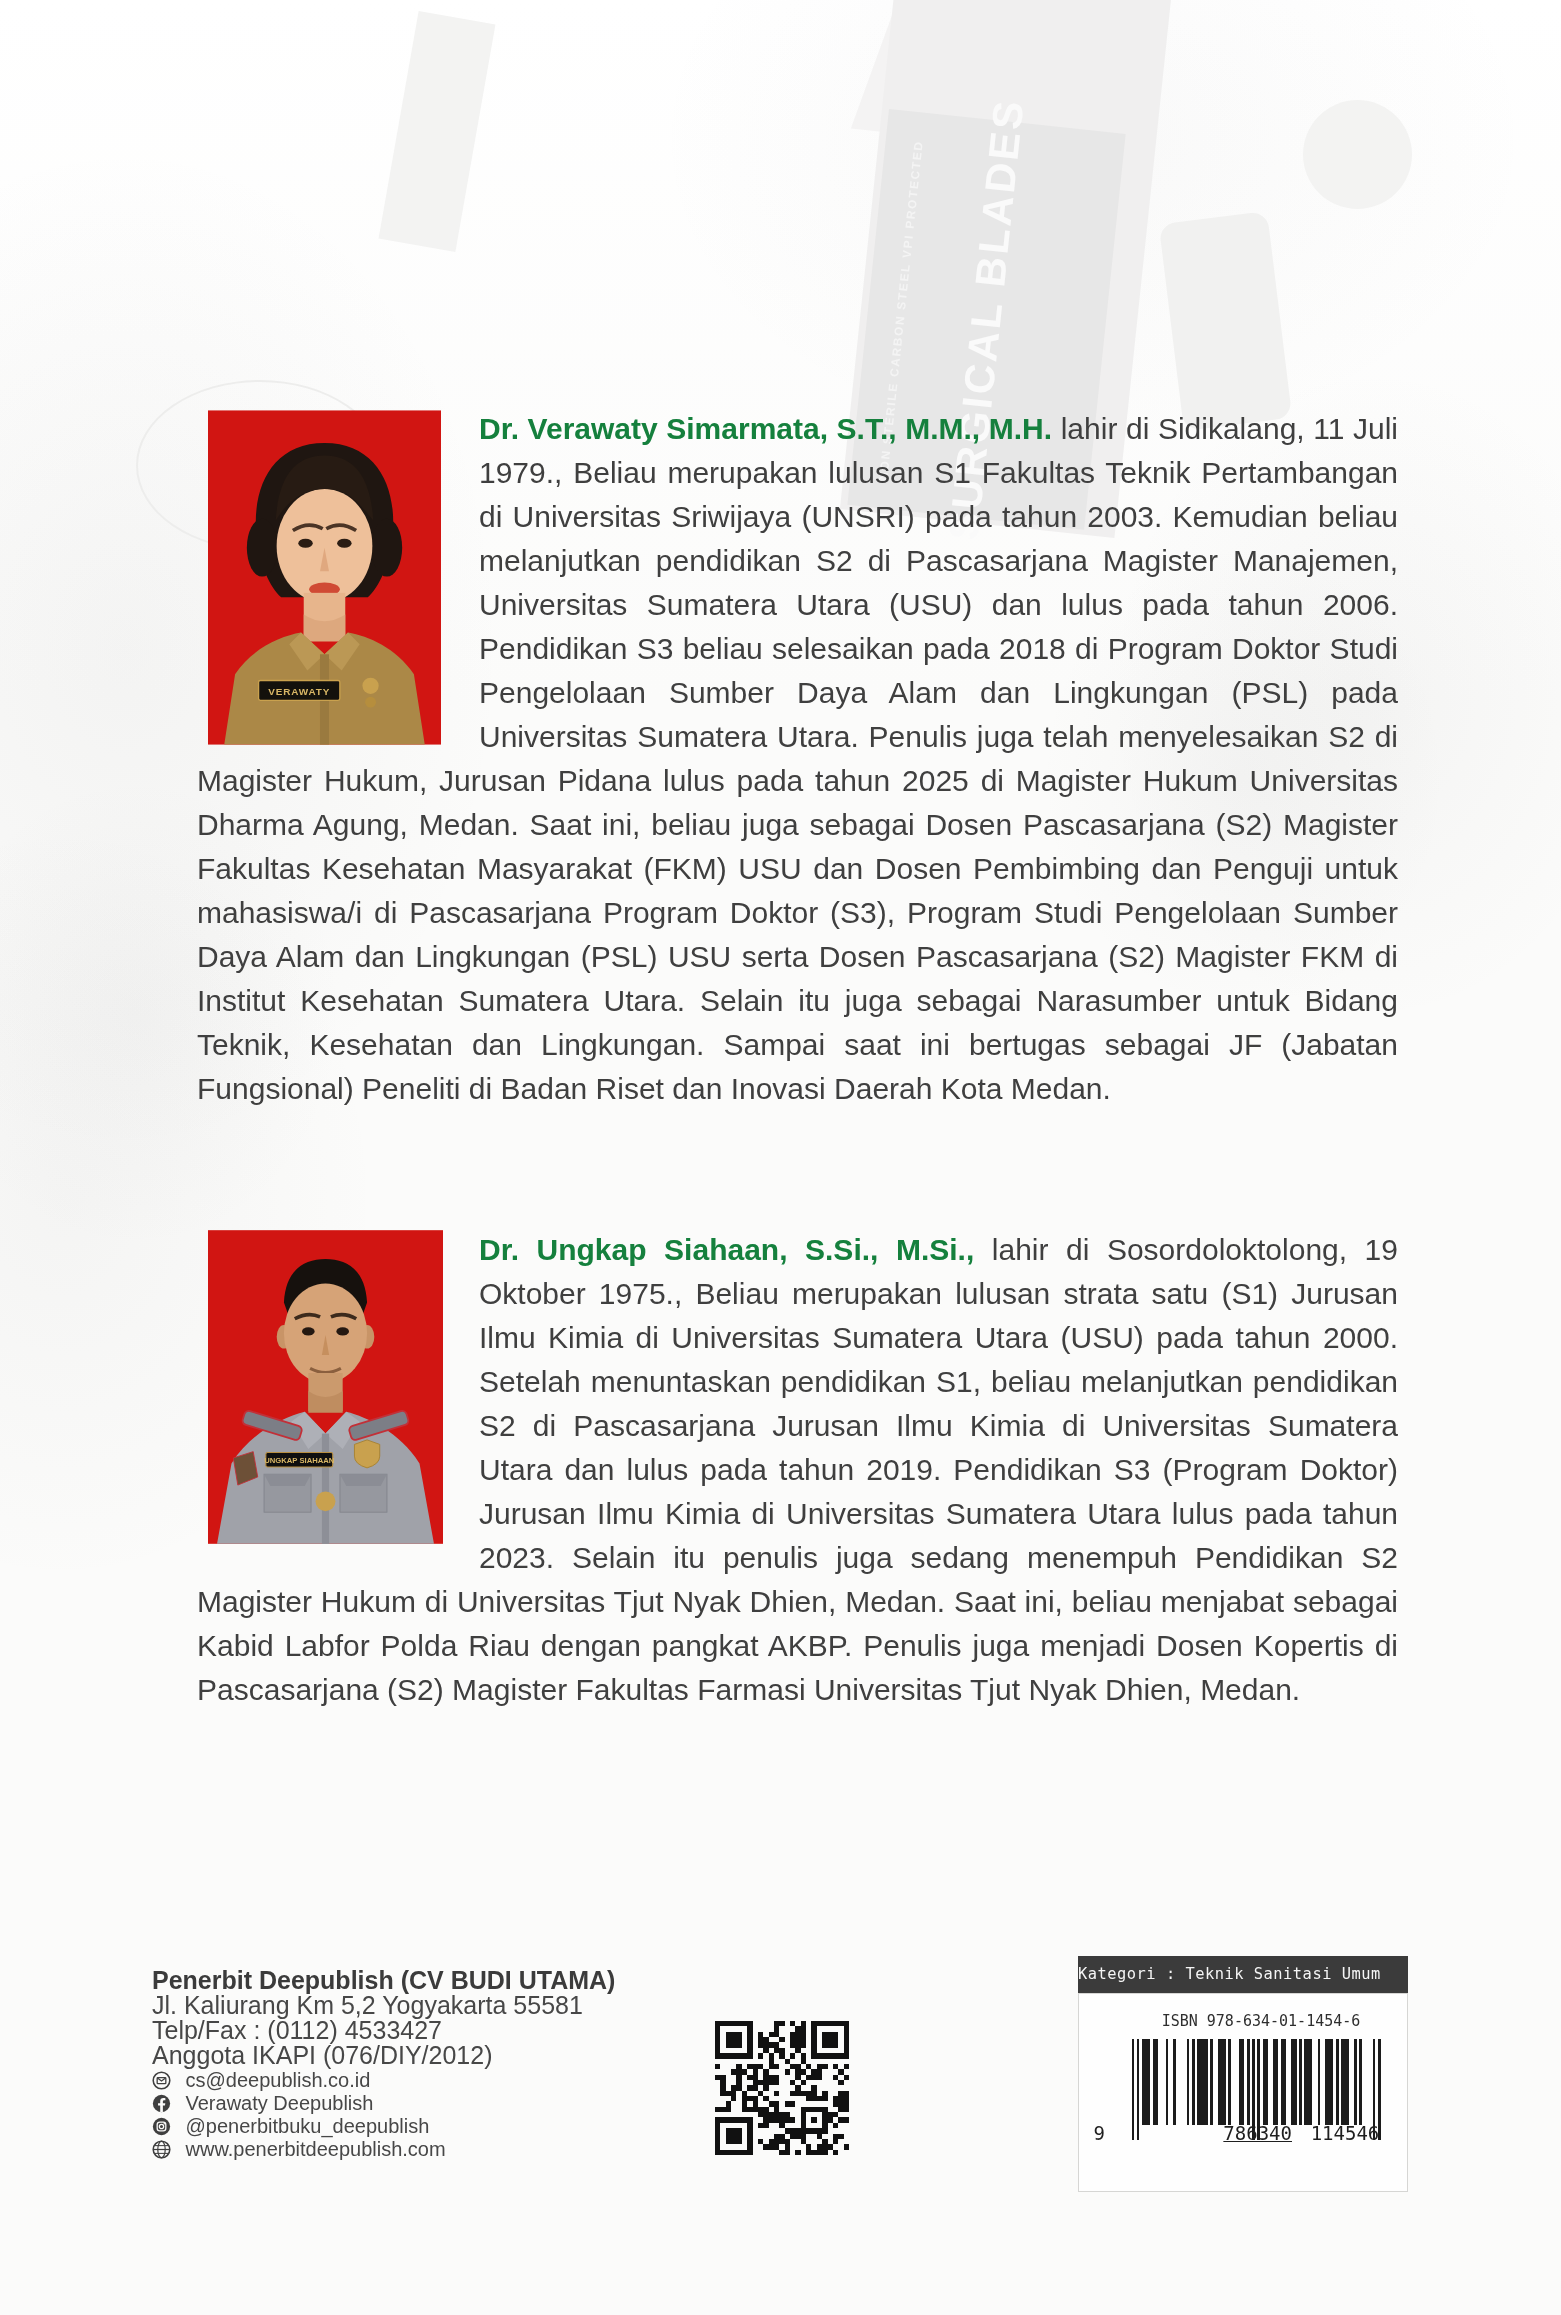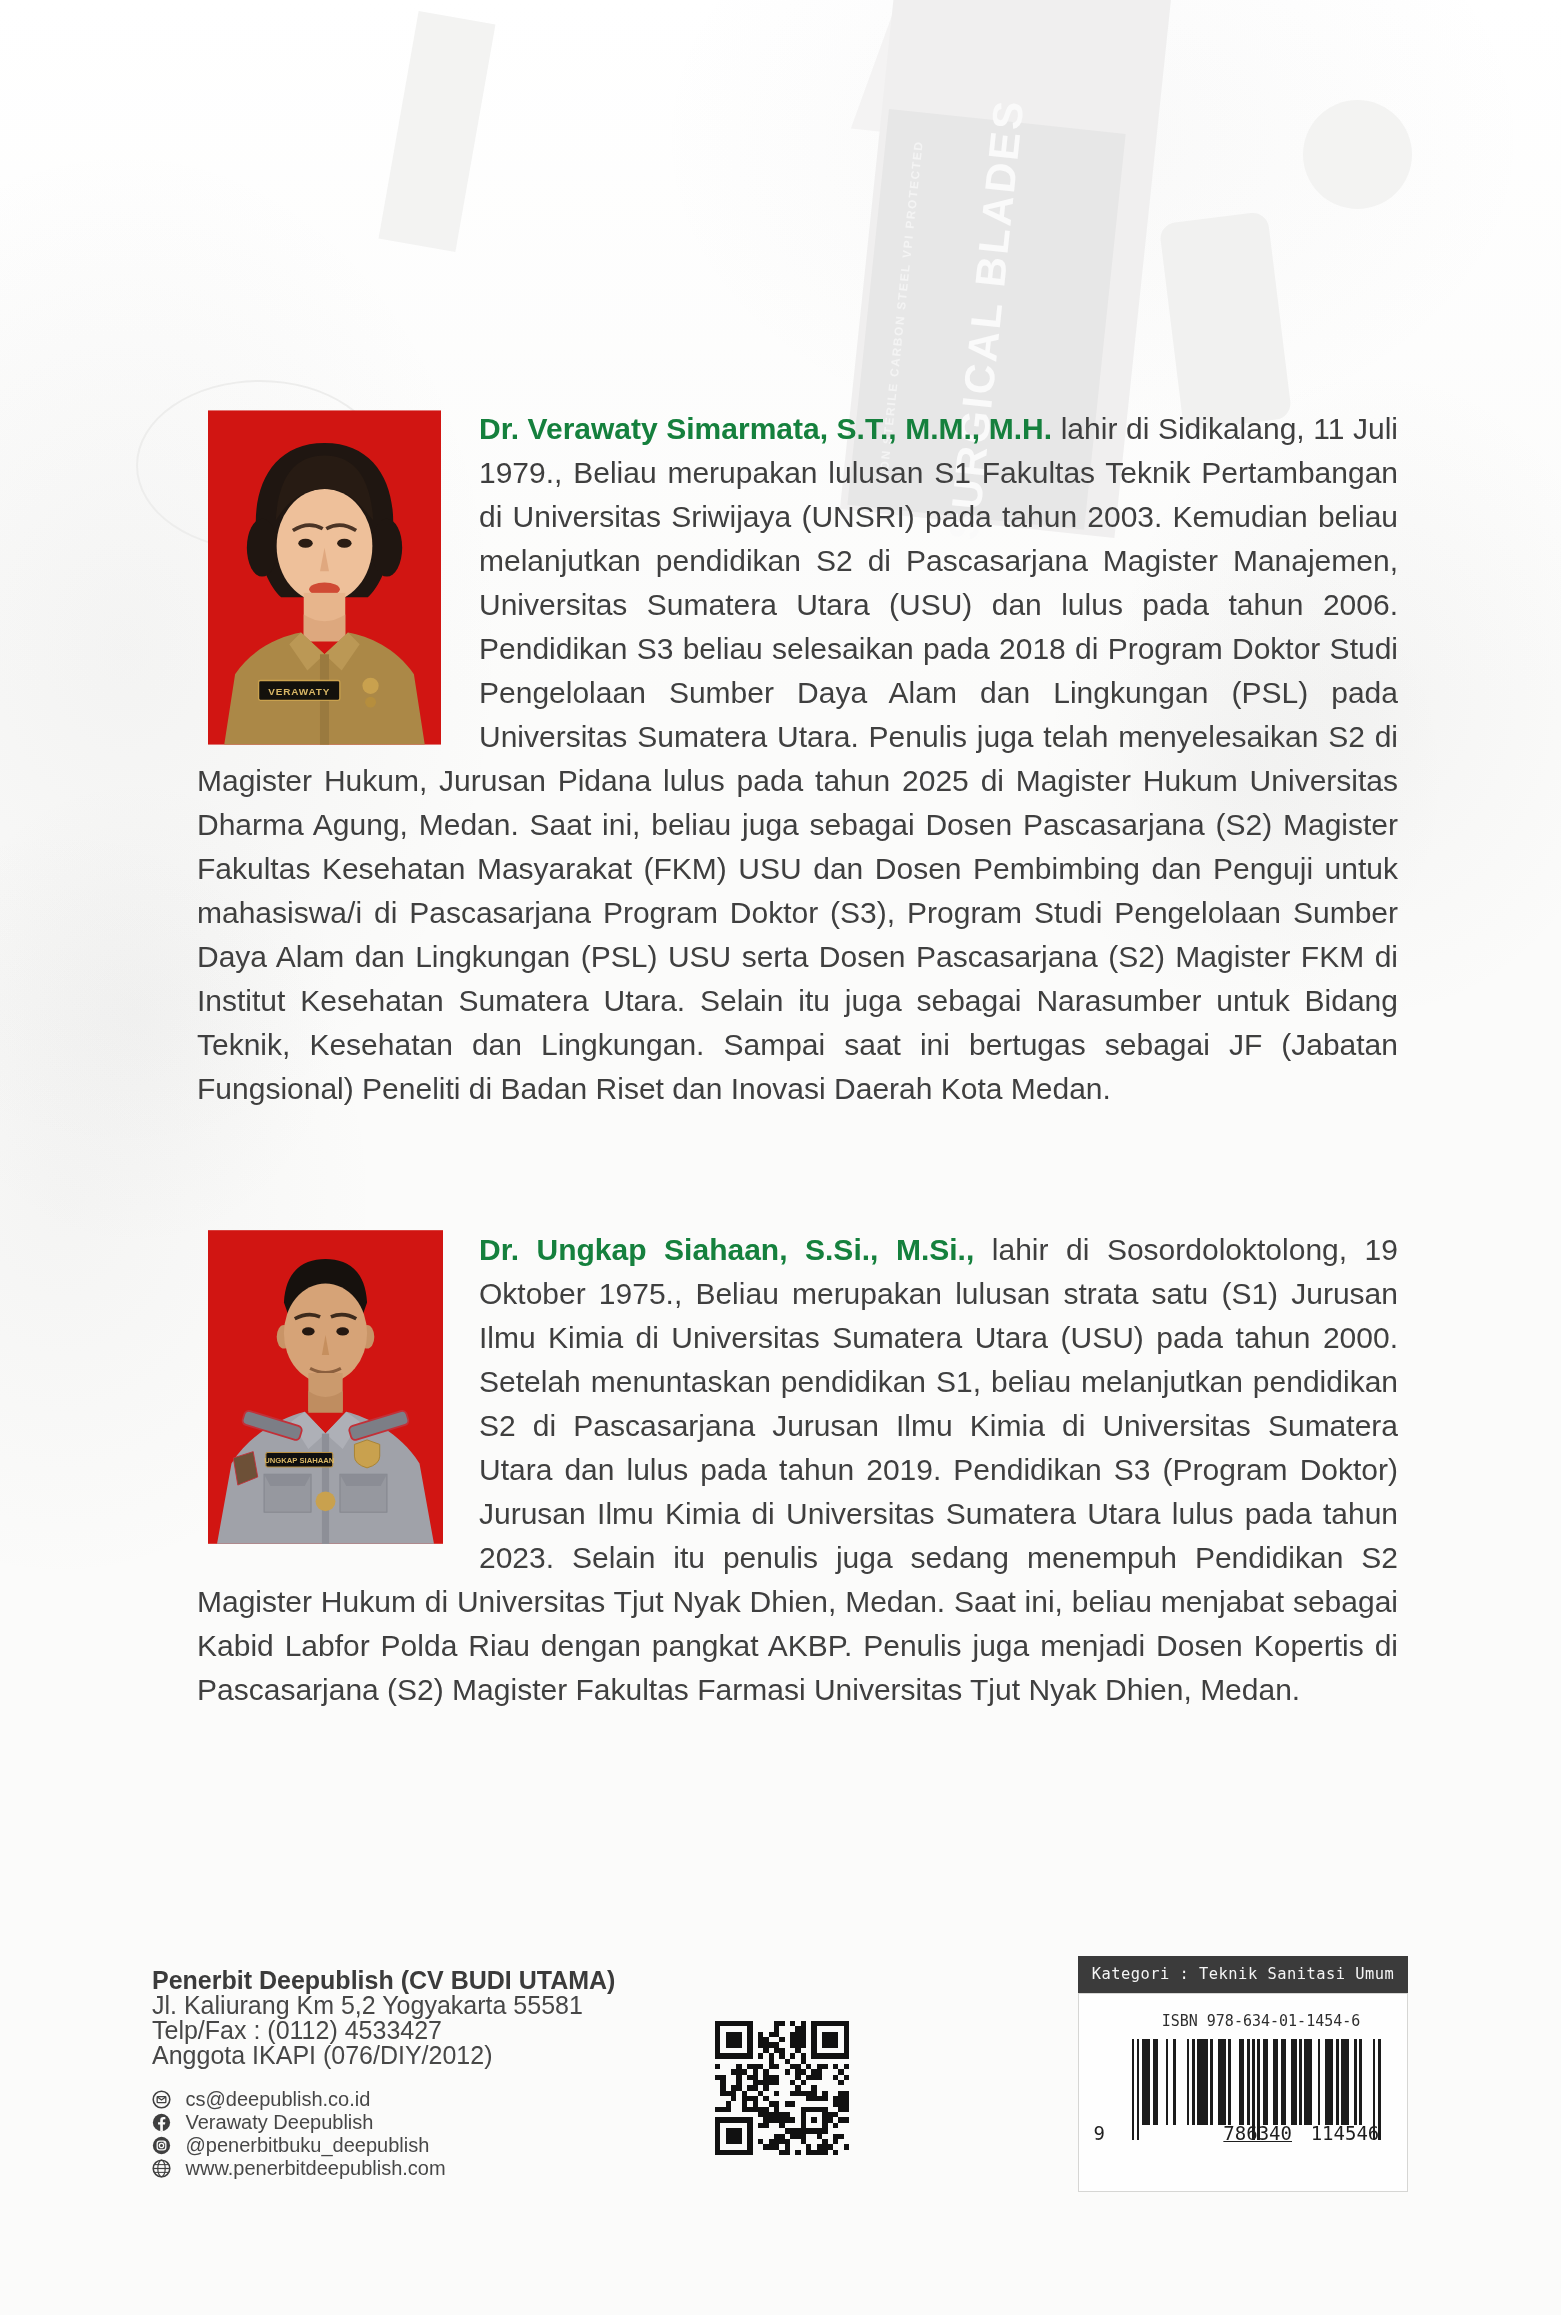--- a/index.html
+++ b/index.html
@@ -71,33 +71,33 @@
   .bio-2{top:1228px;}
   .bio b{color:#15803d;}
   .photo{float:left;display:block;}
   .photo-1{width:233px;height:335px;margin:2.7px 38px 11.8px 11px;}
   .photo-2{width:235px;height:314px;margin:1.8px 36px 34px 11px;}
 
   
   .publisher{position:absolute;left:152px;top:1968px;width:507px;color:#474747;}
   .pub-line{font-size:25px;line-height:25px;}
   .pub-name{font-weight:bold;color:#3b3b3b;}
-  .contacts{margin-top:20px;}
+  .contacts{margin-top:1px;}
   .contact-row{display:flex;align-items:center;font-size:20px;line-height:23px;height:23px;}
   .contact-icon{width:19px;height:19px;margin-right:14.5px;flex:0 0 auto;}
 
   
   .qr{position:absolute;left:715px;top:2021px;width:134px;height:134px;}
 
   
   .cat-bar{
     position:absolute;left:1078px;top:1956px;width:330px;height:37px;
     background:#3b3b3b;color:#f5f5f5;
     font-family:"DejaVu Sans Mono", monospace;font-size:15.4px;letter-spacing:0.5px;
-    line-height:37px;text-align:center;white-space:nowrap;
+    line-height:37px;text-align:left;white-space:nowrap;
   }
   .isbn-box{
     position:absolute;left:1078px;top:1993px;width:330px;height:199px;
     background:#fefefe;border:0.9px solid #d6d6d4;box-sizing:border-box;
   }
   .isbn-label{
     position:absolute;left:45px;right:9px;top:18px;text-align:center;
     font-family:"DejaVu Sans Mono", monospace;font-size:15px;color:#2e2e2e;white-space:nowrap;
   }
   .barcode{position:absolute;left:52px;top:45px;}

